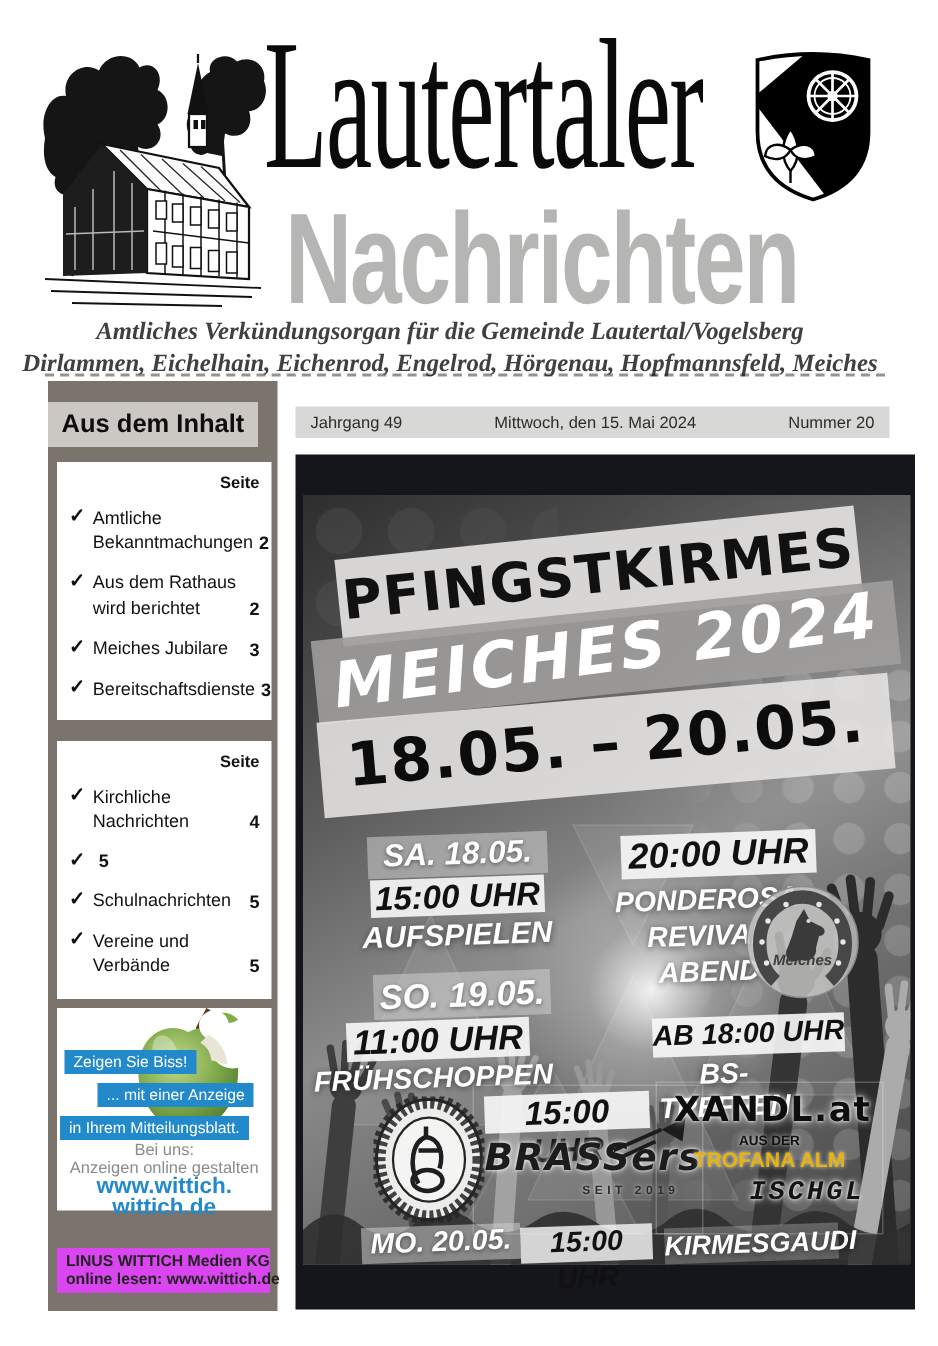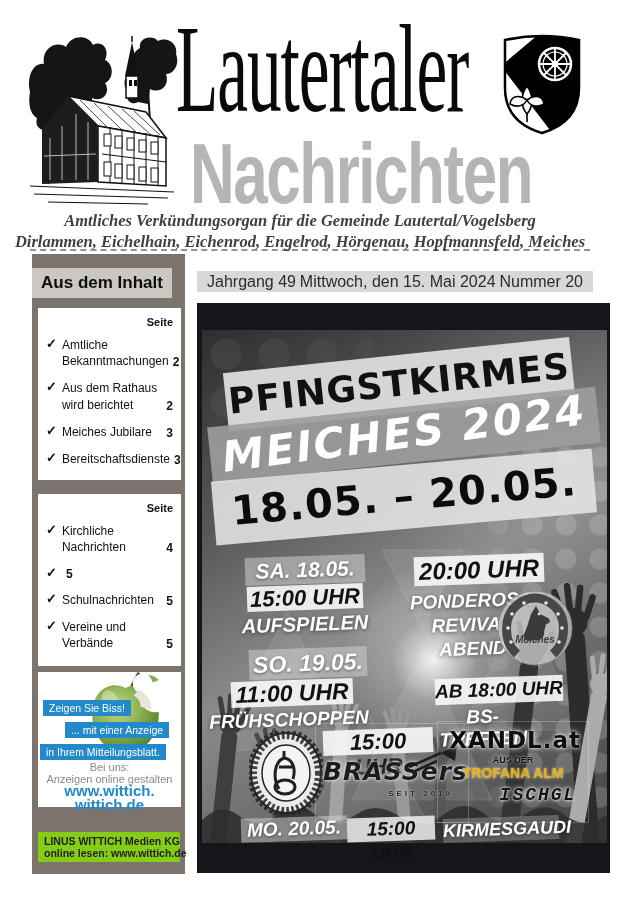--- a/index.html
+++ b/index.html
@@ -18,21 +18,21 @@
   .sub1{top:211px;font-size:16.5px;}
   .sub2{top:232px;font-size:16.5px;}
   .dashed-rule{position:absolute;left:30px;right:20px;top:249px;
     border-top:2px dashed rgba(40,40,40,.5);}
   .house{position:absolute;left:28px;top:34px;width:150px;height:176px;z-index:2;}
   .coat{position:absolute;left:497px;top:30px;width:90px;height:108px;z-index:2;}
 
   
   .date-bar{position:absolute;left:197px;top:271px;width:396px;height:21px;background:#d8d8d6;
     display:flex;justify-content:space-between;align-items:center;padding:0 10px;
-    box-sizing:border-box;font-size:16px;color:#2c2c2c;}
+    box-sizing:border-box;font-size:11px;color:#2c2c2c;}
 
   
   .toc-col{position:absolute;left:32px;top:254px;width:153px;height:620px;background:#7a746d;}
   .toc-title{position:absolute;left:0;top:14px;width:140px;height:30px;background:#cbc8c3;
     color:#0d0d0d;font-weight:bold;font-size:17px;text-align:center;line-height:30px;}
   .toc-box{position:absolute;left:6px;width:143px;height:172px;background:#fff;
     padding:8px 8px 6px;box-sizing:border-box;}
   .box1{top:54px;} .box2{top:240px;}
   .seite{text-align:right;font-weight:bold;font-size:11px;margin-bottom:9px;color:#111;}
   .toc-item{display:flex;align-items:flex-end;margin-bottom:11px;font-size:12px;color:#111;}
@@ -47,21 +47,21 @@
     white-space:nowrap;}
   .b1{left:5px;top:28px;} .b2{left:27px;top:50px;} .b3{left:2px;top:72px;}
   .ad-note{position:absolute;left:0;right:0;text-align:center;color:#8b8b8b;font-size:11px;
     line-height:12px;}
   .n1{top:89px;} .n2{top:101px;}
   .ad-url{position:absolute;left:0;right:0;text-align:center;color:#2289cb;font-weight:bold;
     font-size:15px;line-height:13px;}
   .u1{top:112px;} .u2{top:126px;}
 
   
-  .pub-box{position:absolute;left:6px;top:578px;width:142px;height:30px;background:#84cc16;
+  .pub-box{position:absolute;left:6px;top:578px;width:142px;height:30px;background:#d946ef;
     font-size:10.5px;font-weight:bold;color:#222;padding:3px 6px;box-sizing:border-box;
     line-height:12px;white-space:nowrap;}
 
   
   .poster{position:absolute;left:197px;top:303px;width:415px;height:570px;background:#14161b;}
   .stage{position:absolute;left:5px;top:27px;width:405px;height:513px;overflow:hidden;
     background:
       radial-gradient(circle at 232px 330px, rgba(255,255,255,.9) 0, rgba(255,255,255,.25) 42px, rgba(255,255,255,0) 95px),
       radial-gradient(circle at 330px 120px, rgba(255,255,255,.10) 0, transparent 160px),
       linear-gradient(150deg,#2e2e2e 0%,#5c5c5c 30%,#8b8b8b 52%,#6b6b6b 72%,#3f3f3f 100%);}

